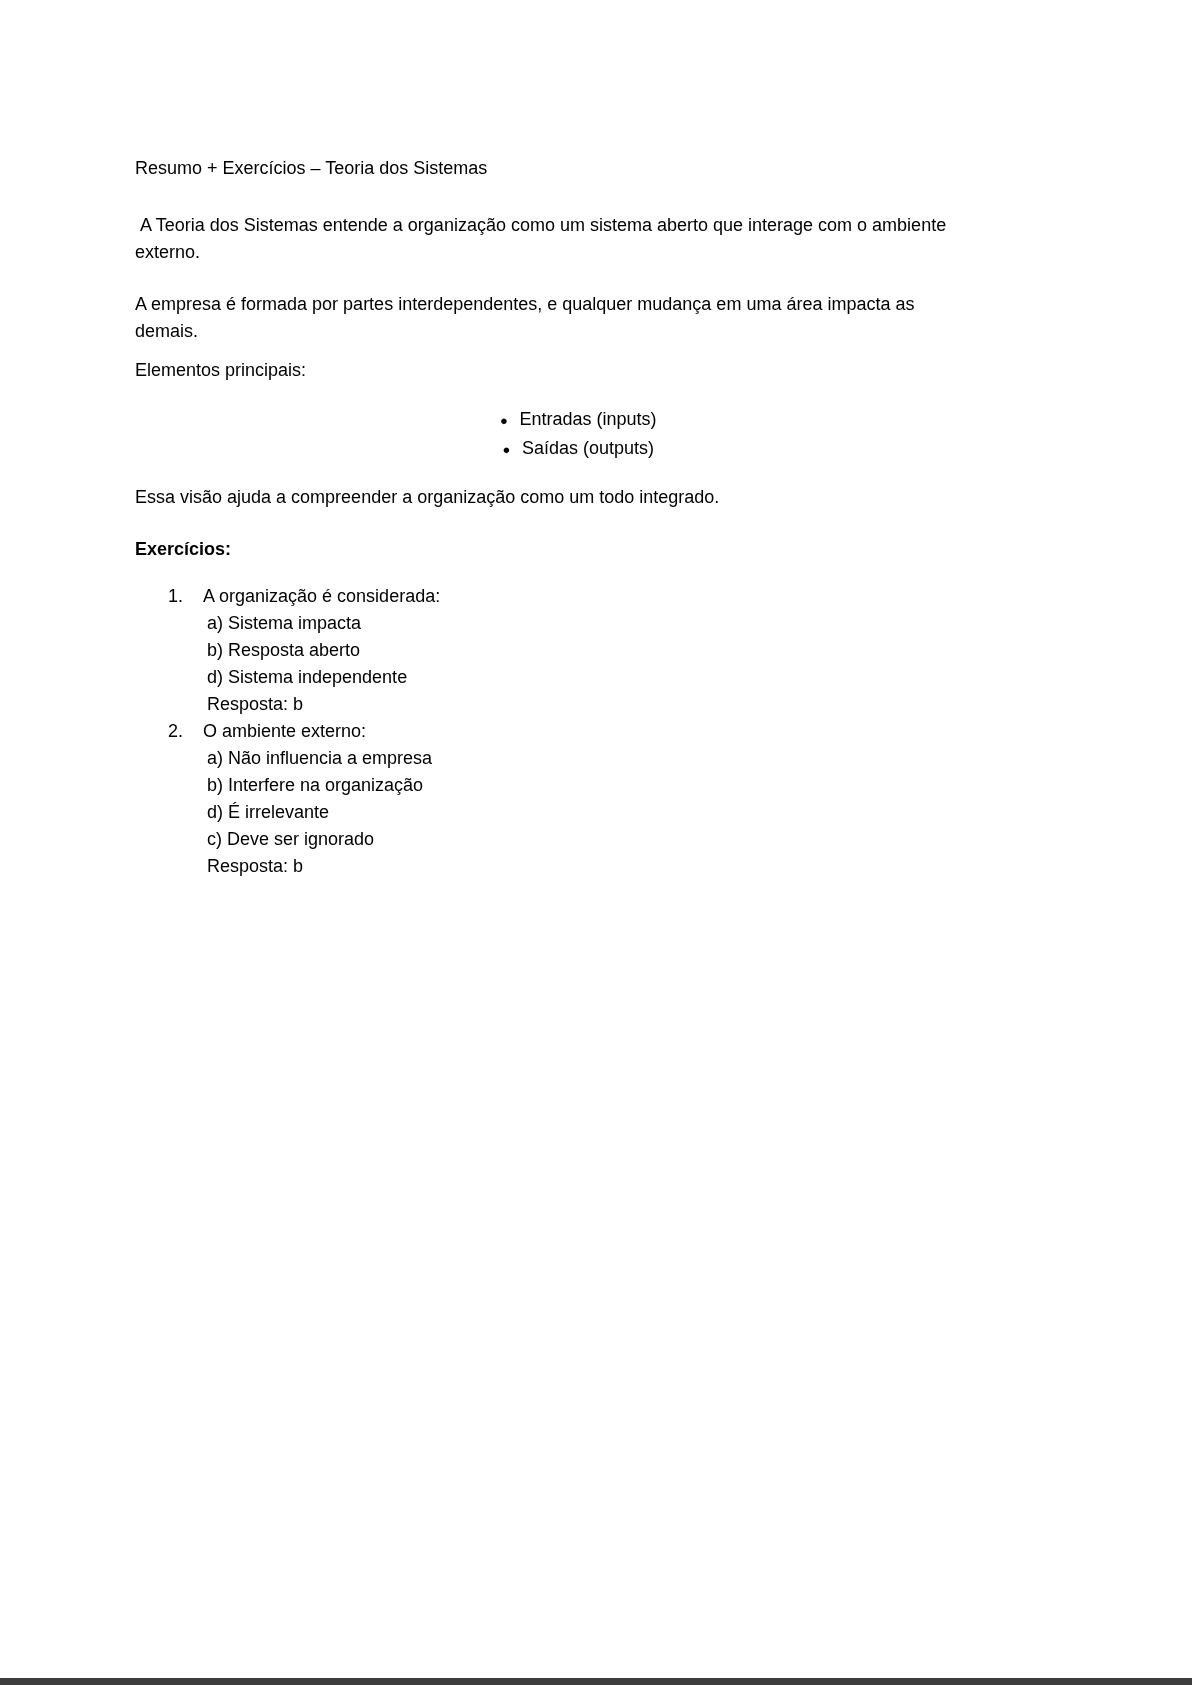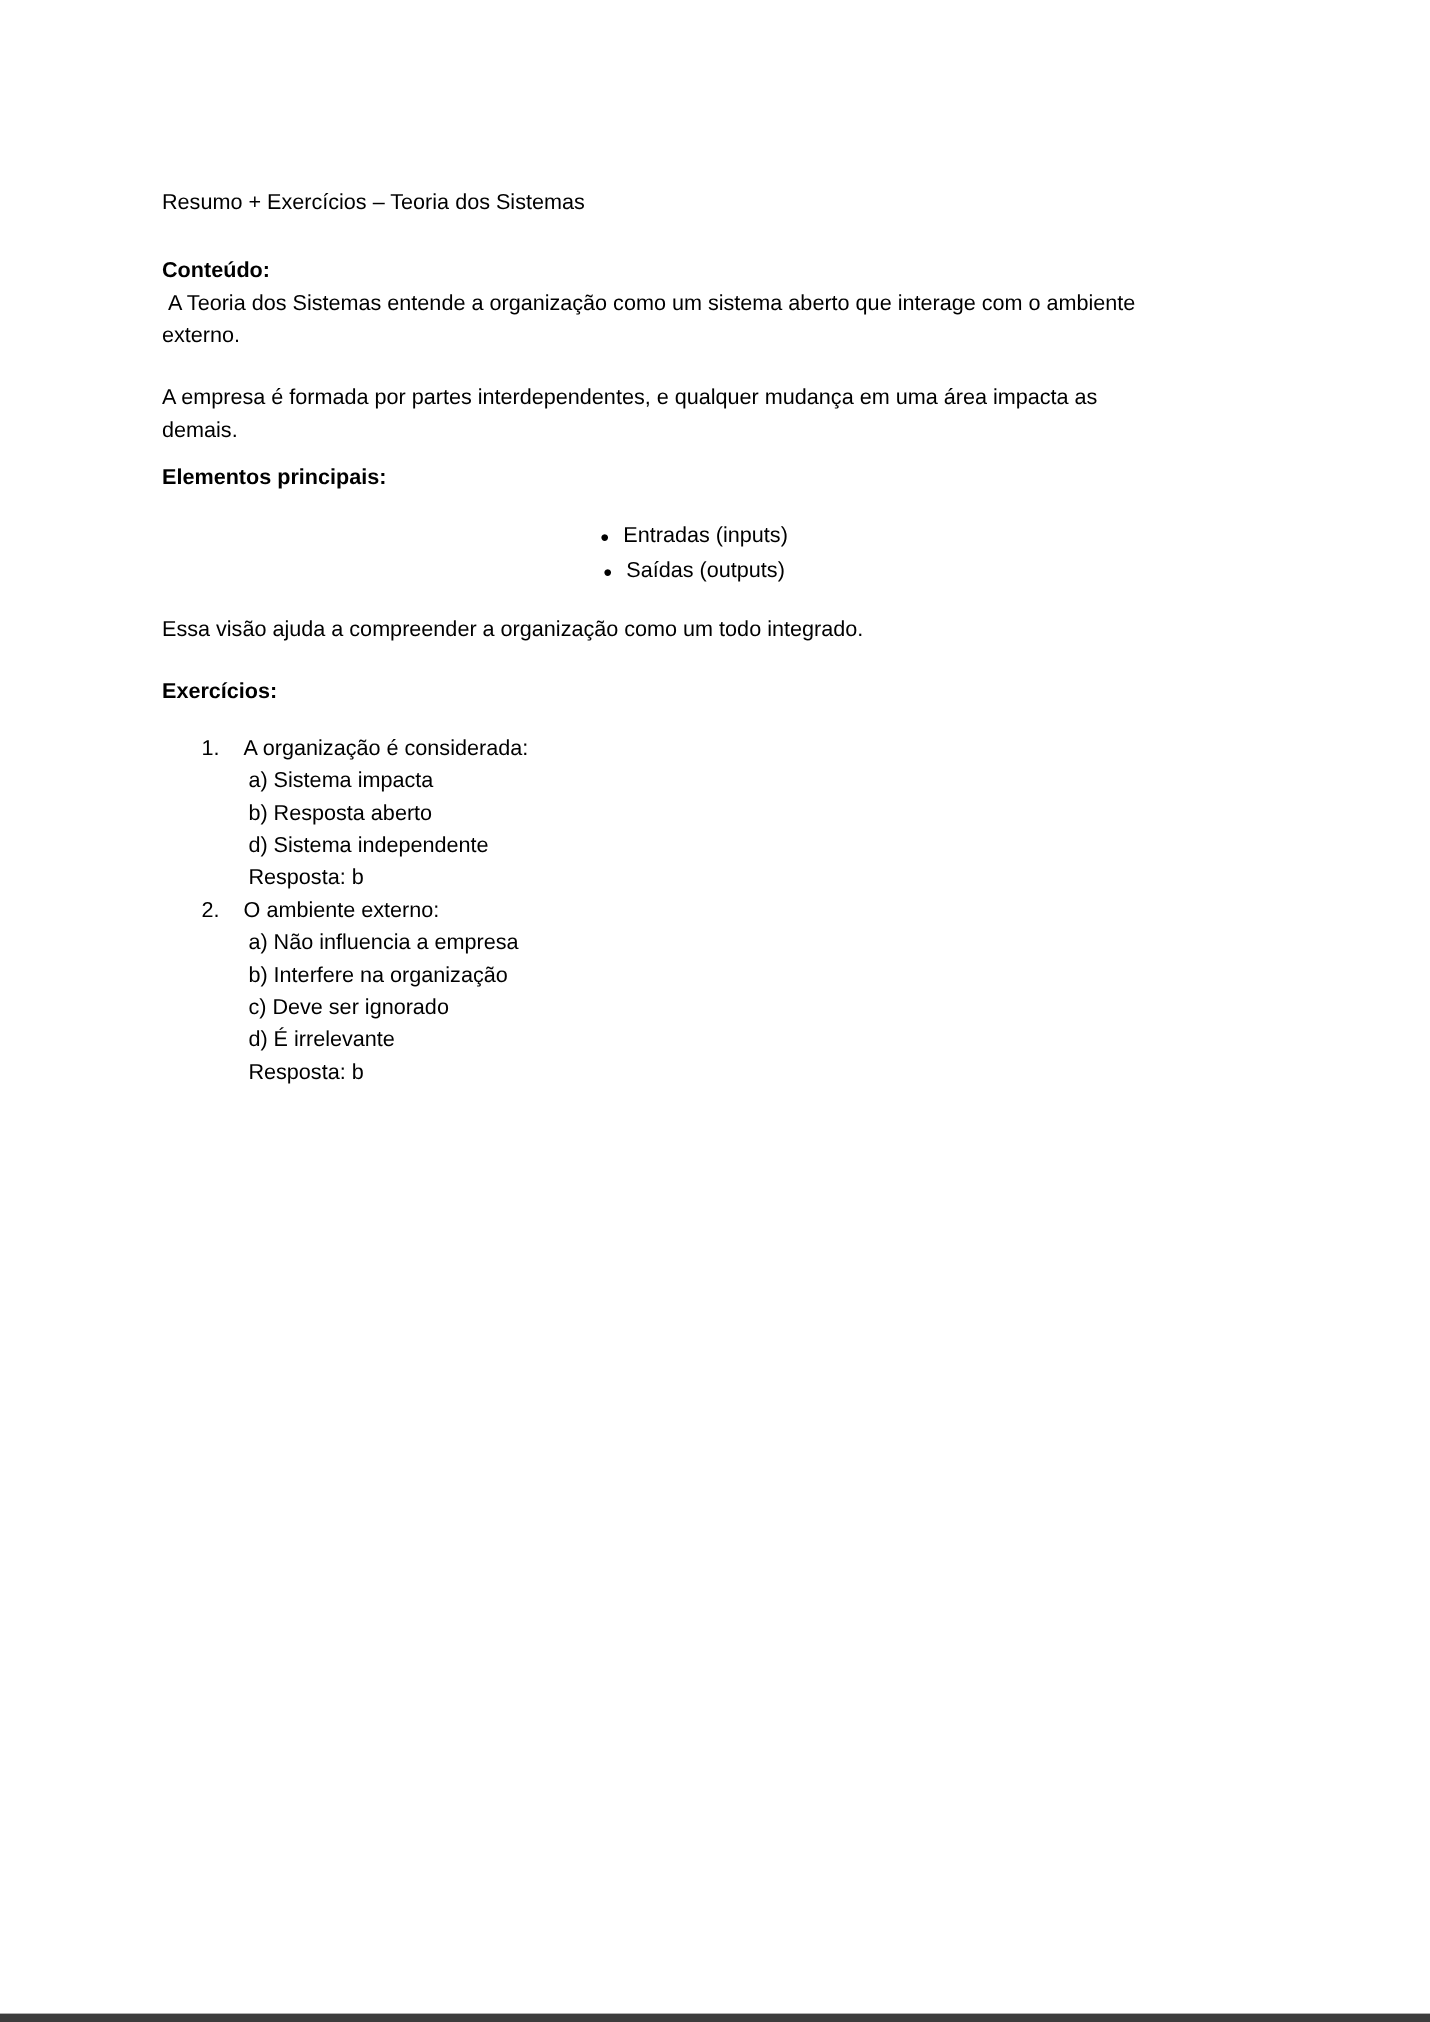--- a/index.html
+++ b/index.html
@@ -39,21 +39,20 @@
     margin-bottom: 0;
   }
   .para {
     margin-bottom: 25px;
   }
   .para-tight {
     margin-bottom: 12px;
   }
   .label-line {
     margin-bottom: 22px;
-    font-weight: bold;
   }
   ul.bullet-list {
     margin: 0 0 21px 0;
     padding: 0 0 0 37px;
     list-style: none;
   }
   ul.bullet-list li {
     line-height: 27.5px;
     text-align: center;
   }
@@ -92,21 +91,20 @@
   }
 </style>
 </head>
 <body>
 
 <div class="page">
   <div class="content">
 
     <p class="doc-title">Resumo + Exercícios – Teoria dos Sistemas</p>
 
-    <p class="heading">Conteúdo:</p>
     <p class="para"> A Teoria dos Sistemas entende a organização como um sistema aberto que interage com o ambiente externo.</p>
 
     <p class="para-tight">A empresa é formada por partes interdependentes, e qualquer mudança em uma área impacta as demais.</p>
 
     <p class="label-line">Elementos principais:</p>
 
     <ul class="bullet-list">
       <li>Entradas (inputs)</li>
       <li>Saídas (outputs)</li>
     </ul>
@@ -131,22 +129,22 @@
       </div>
 
       <div class="exercise">
         <div class="exercise-question">
           <span class="exercise-number">2.</span>
           <span>O ambiente externo:</span>
         </div>
         <div class="exercise-body">
           <div>a) Não influencia a empresa</div>
           <div>b) Interfere na organização</div>
+          <div>d) É irrelevante</div>
           <div>c) Deve ser ignorado</div>
-          <div>d) É irrelevante</div>
           <div>Resposta: b</div>
         </div>
       </div>
 
     </div>
   </div>
 </div>
 
 <div class="page-edge"></div>
 

